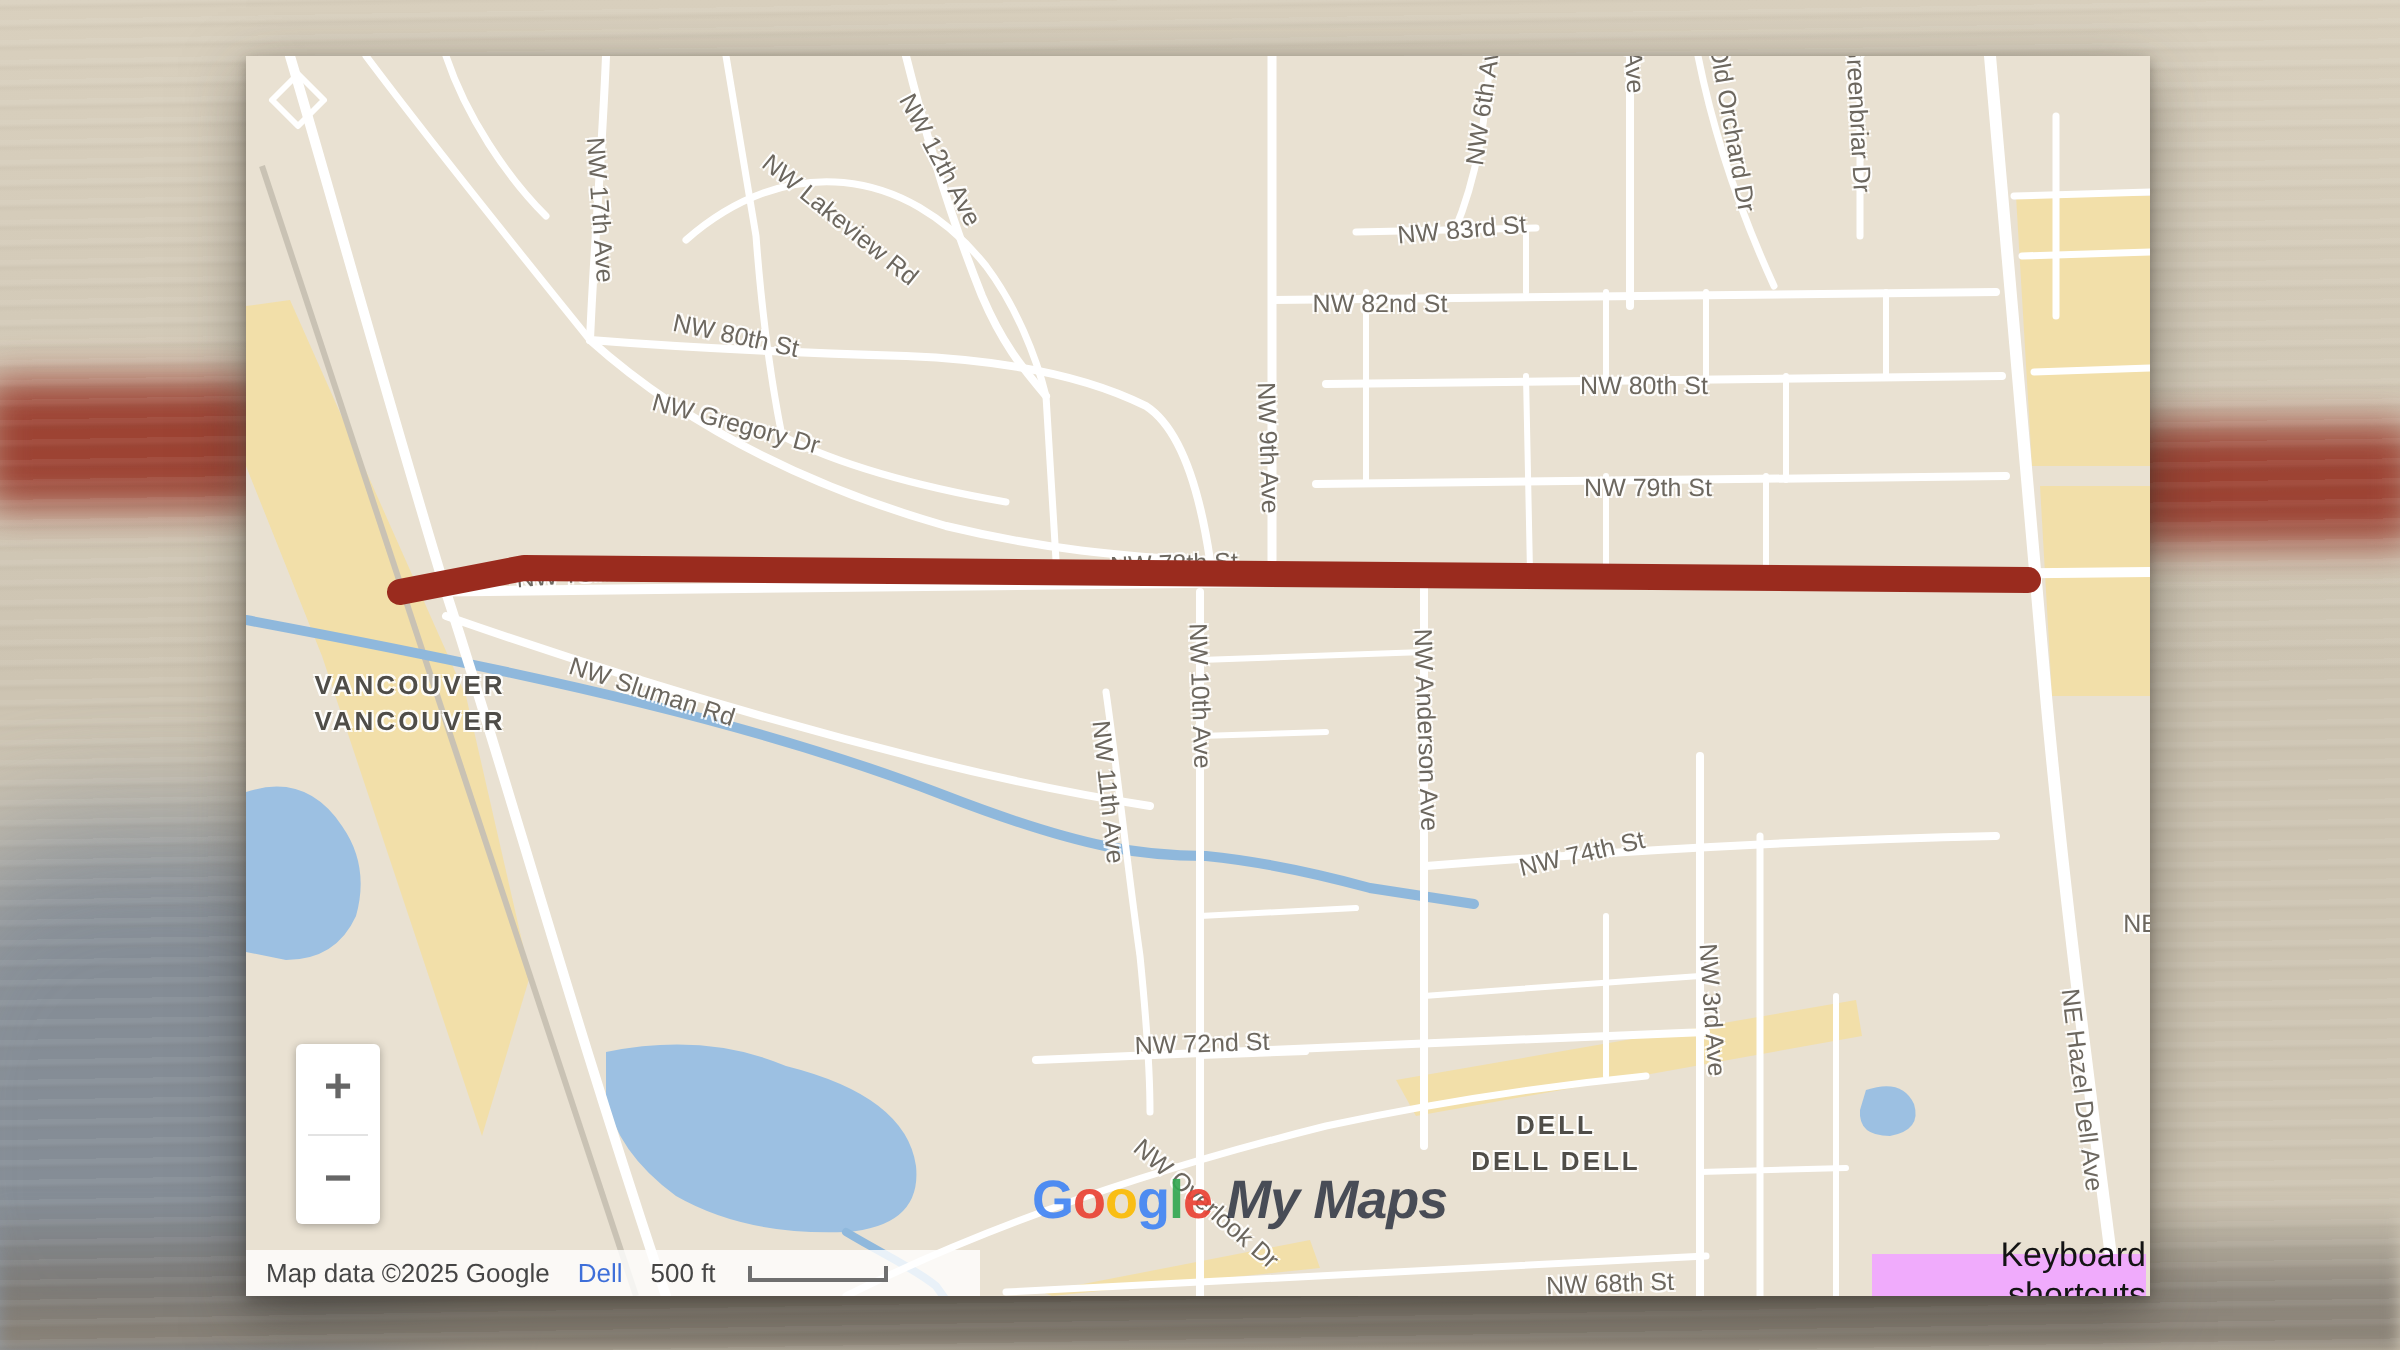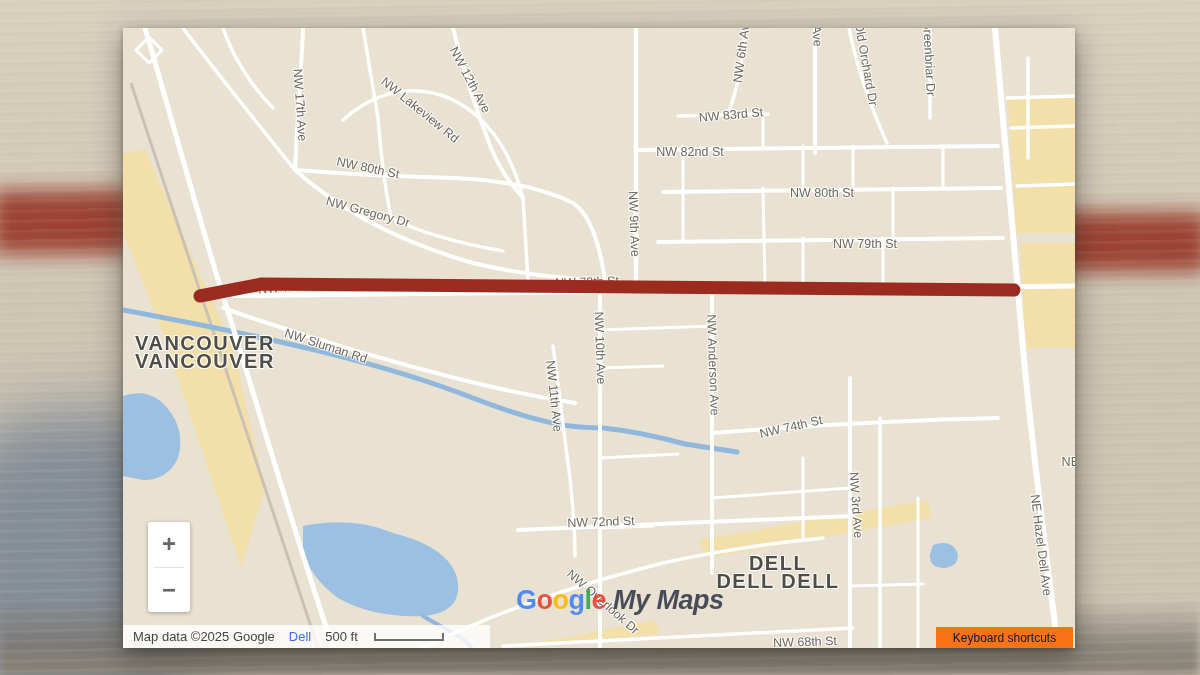--- a/index.html
+++ b/index.html
@@ -32,21 +32,21 @@
     box-shadow:0 10px 28px rgba(40,35,28,.5), 0 2px 6px rgba(40,35,28,.35);
   }
   #map svg{position:absolute;left:0;top:0;}
   #labels{position:absolute;left:0;top:0;width:952px;height:620px;}
   .street-label{
     position:absolute;white-space:nowrap;font-size:12.5px;color:#6c675f;
     text-shadow:1px 1px 0 rgba(255,255,255,.9),-1px -1px 0 rgba(255,255,255,.9),
       1px -1px 0 rgba(255,255,255,.9),-1px 1px 0 rgba(255,255,255,.9);
   }
   .city-label{
-    position:absolute;text-align:center;font-weight:bold;font-size:20px;
+    position:absolute;text-align:center;font-weight:bold;font-size:13px;
     color:#4f4d48;letter-spacing:1.5px;line-height:18px;white-space:nowrap;
     text-shadow:1px 1px 0 rgba(255,255,255,.85),-1px -1px 0 rgba(255,255,255,.85),
       1px -1px 0 rgba(255,255,255,.85),-1px 1px 0 rgba(255,255,255,.85);
   }
   
   #zoom-control{
     position:absolute;left:25px;top:494px;width:42px;height:90px;background:#fff;
     border-radius:3px;box-shadow:0 1px 4px rgba(0,0,0,.3);
     display:flex;flex-direction:column;
   }
@@ -59,22 +59,22 @@
   #attribution{
     position:absolute;left:0;top:597px;width:367px;height:23px;
     background:rgba(255,255,255,.8);display:flex;align-items:center;
     font-size:13px;color:#454545;gap:14px;padding-left:10px;box-sizing:border-box;
   }
   #attribution .terms{color:#3e6fd9;cursor:pointer;}
   .scale-wrap{display:flex;align-items:flex-end;gap:16px;}
   .scale-bar{width:66px;height:6px;border-left:2px solid #6f6f6f;
     border-right:2px solid #6f6f6f;border-bottom:2px solid #6f6f6f;margin-bottom:3px;}
   #kbd-box{
-    position:absolute;left:813px;top:599px;width:137px;height:21px;background:#f97316;
-    font-size:12px;color:#141414;display:flex;align-items:center;justify-content:center;
+    position:absolute;left:813px;top:599px;width:137px;height:21px;background:#f0abfc;
+    font-size:17px;color:#141414;display:flex;align-items:center;justify-content:center;
     cursor:pointer;
     text-align:right;
   }
   
   #watermark{
     position:absolute;left:393px;top:557px;font-size:27px;letter-spacing:-0.5px;
     display:flex;align-items:baseline;opacity:.92;white-space:nowrap;
   }
   #watermark .g-letters span{font-weight:bold;}
   #watermark .mymaps{color:#0f172a;margin-left:7px;font-weight:bold;opacity:.8;font-style:italic;}
@@ -162,21 +162,21 @@
       <div class="street-label" style="left: 347px; top: 52px; transform: translate(-50%, -50%) rotate(62deg);">NW 12th Ave</div>
       <div class="street-label" style="left: 245px; top: 140px; transform: translate(-50%, -50%) rotate(12deg);">NW 80th St</div>
       <div class="street-label" style="left: 245px; top: 184px; transform: translate(-50%, -50%) rotate(15deg);">NW Gregory Dr</div>
       <div class="street-label" style="left: 619px; top: 22px; transform: translate(-50%, -50%) rotate(-82deg);">NW 6th Ave</div>
       <div class="street-label" style="left: 694px; top: 8px; transform: translate(-50%, -50%) rotate(86deg);">Ave</div>
       <div class="street-label" style="left: 743px; top: 36px; transform: translate(-50%, -50%) rotate(80deg);">Old Orchard Dr</div>
       <div class="street-label" style="left: 806px; top: 30px; transform: translate(-50%, -50%) rotate(87deg);">Greenbriar Dr</div>
       <div class="street-label" style="left: 608px; top: 87px; transform: translate(-50%, -50%) rotate(-5deg);">NW 83rd St</div>
       <div class="street-label" style="left: 567px; top: 124px; transform: translate(-50%, -50%) rotate(0deg);">NW 82nd St</div>
       <div class="street-label" style="left: 699px; top: 165px; transform: translate(-50%, -50%) rotate(0deg);">NW 80th St</div>
-      <div class="street-label" style="left: 701px; top: 216px; transform: translate(-50%, -50%) rotate(0deg); margin-left: 41px;">NW 79th St</div>
+      <div class="street-label" style="left: 701px; top: 216px; transform: translate(-50%, -50%) rotate(0deg);">NW 79th St</div>
       <div class="street-label" style="left: 167px; top: 259px; transform: translate(-50%, -50%) rotate(-5deg);">NW 78th St</div>
       <div class="street-label" style="left: 464px; top: 254px; transform: translate(-50%, -50%) rotate(-2deg);">NW 78th St</div>
       <div class="street-label" style="left: 511px; top: 196px; transform: translate(-50%, -50%) rotate(88deg);">NW 9th Ave</div>
       <div class="street-label" style="left: 477px; top: 320px; transform: translate(-50%, -50%) rotate(88deg);">NW 10th Ave</div>
       <div class="street-label" style="left: 431px; top: 368px; transform: translate(-50%, -50%) rotate(84deg);">NW 11th Ave</div>
       <div class="street-label" style="left: 590px; top: 337px; transform: translate(-50%, -50%) rotate(88deg);">NW Anderson Ave</div>
       <div class="street-label" style="left: 203px; top: 318px; transform: translate(-50%, -50%) rotate(18deg);">NW Sluman Rd</div>
       <div class="street-label" style="left: 668px; top: 399px; transform: translate(-50%, -50%) rotate(-13deg);">NW 74th St</div>
       <div class="street-label" style="left: 478px; top: 494px; transform: translate(-50%, -50%) rotate(-2deg);">NW 72nd St</div>
       <div class="street-label" style="left: 682px; top: 614px; transform: translate(-50%, -50%) rotate(-2deg);">NW 68th St</div>

